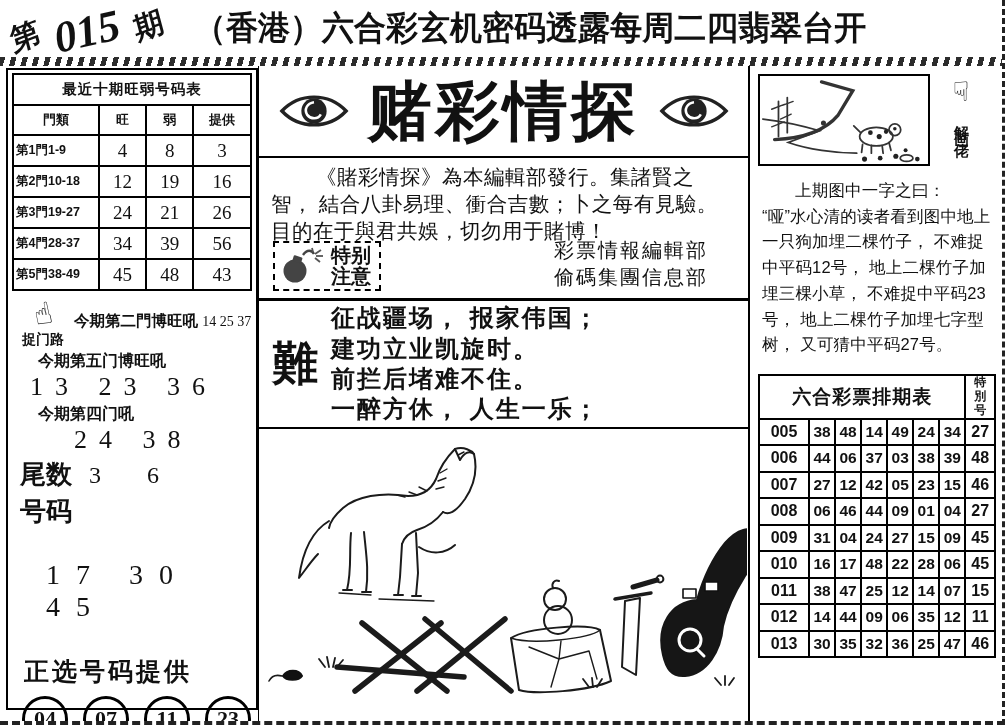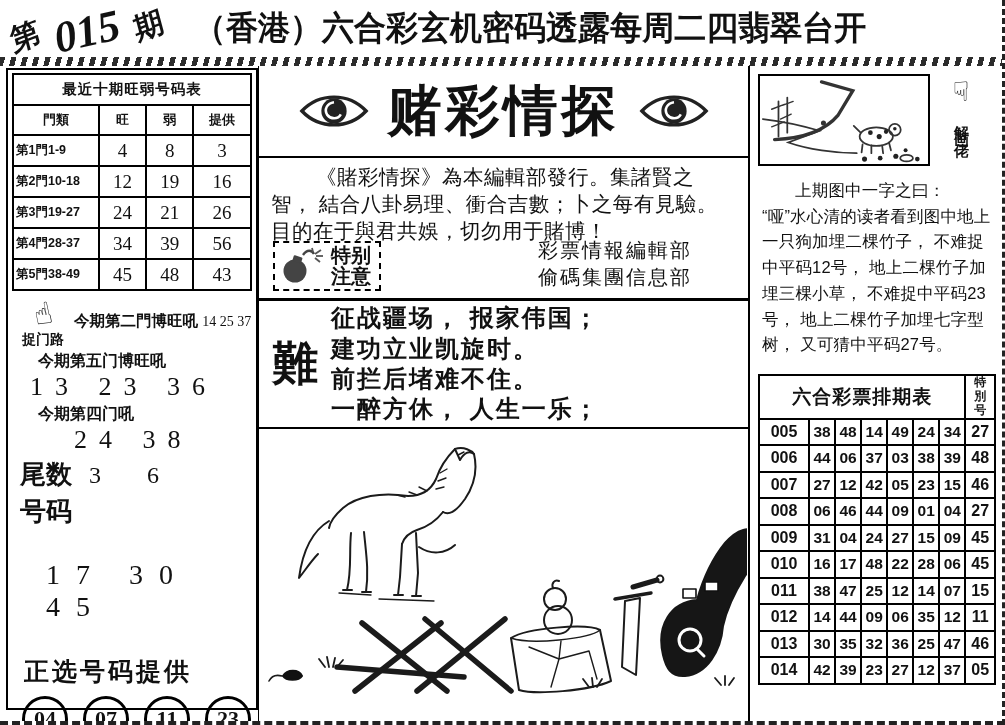--- a/index.html
+++ b/index.html
@@ -38,26 +38,26 @@
   .special-title{font-size:29px;font-weight:bold;margin:24px 0 0 8px;letter-spacing:1px;}
   .sp-row{font-size:26px;font-weight:bold;margin:2px 0 0 8px;display:flex;gap:17px;align-items:baseline;}
   .sp-row .nums{font-family:"Liberation Serif",serif;font-weight:normal;font-size:24px;letter-spacing:20px;}
   .sp-nums-big{font-family:"Liberation Serif",serif;font-size:28px;margin:30px 0 0 34px;letter-spacing:16px;}
   .sel-title{font-size:25px;font-weight:bold;margin:32px 0 4px 12px;letter-spacing:3px;}
   .circ-row{display:flex;gap:15px;margin:8px 0 0 10px;}
   .circ{width:46px;height:46px;border:3px solid #000;border-radius:50%;display:flex;align-items:center;
         justify-content:center;font-family:"Liberation Serif",serif;font-weight:bold;font-size:22px;flex:none;}
   
   .masthead{height:92px;border-bottom:2px solid #000;display:flex;align-items:center;justify-content:center;gap:18px;}
-  .mast-title{font-size:54px;font-weight:bold;font-family:"Liberation Serif",serif;letter-spacing:4px;}
+  .mast-title{font-size:64px;font-weight:bold;font-family:"Liberation Serif",serif;letter-spacing:4px;}
   .intro{position:relative;height:143px;border-bottom:3px solid #000;padding:6px 12px 0;}
   .intro-text{margin:0;font-family:"Liberation Serif",serif;font-size:20.5px;line-height:1.32;text-indent:2.2em;letter-spacing:.5px;}
   .notice{position:absolute;left:14px;bottom:7px;border:2px dashed #000;padding:2px 8px 2px 4px;display:flex;align-items:center;gap:6px;}
   .notice-text{font-size:20px;font-weight:bold;line-height:1.05;}
-  .sigs{position:absolute;right:56px;bottom:7px;font-family:"Liberation Serif",serif;font-size:20px;line-height:1.35;letter-spacing:2px;}
+  .sigs{position:absolute;right:40px;bottom:7px;font-family:"Liberation Serif",serif;font-size:20px;line-height:1.35;letter-spacing:2px;}
   .poem{height:128px;border-bottom:2px solid #000;display:flex;align-items:center;}
   .poem-char{width:72px;font-size:46px;font-weight:bold;text-align:center;font-family:"Liberation Serif",serif;flex:none;}
   .poem-lines{font-size:24px;font-weight:bold;line-height:1.27;letter-spacing:2px;}
   .art{flex:1;position:relative;}
   .art svg{position:absolute;left:0;top:0;}
   
   .sketch-row{display:flex;padding:8px 10px 0 8px;}
   .sketch-box{width:172px;height:92px;border:2px solid #000;flex:none;}
   .hand-col{margin:0 auto;text-align:center;padding-top:2px;}
   .hand-glyph{font-size:27px;font-family:"DejaVu Sans",sans-serif;display:block;}
@@ -407,28 +407,18 @@
               <tr>
                 <td class="iss">013</td>
                 <td class="n">30</td>
                 <td class="n">35</td>
                 <td class="n">32</td>
                 <td class="n">36</td>
                 <td class="n">25</td>
                 <td class="n">47</td>
                 <td class="s">46</td>
               </tr>
-              <tr>
-                <td class="iss">014</td>
-                <td class="n">42</td>
-                <td class="n">39</td>
-                <td class="n">23</td>
-                <td class="n">27</td>
-                <td class="n">12</td>
-                <td class="n">37</td>
-                <td class="s">05</td>
-              </tr>
             </tbody>
         </table>
       </div>
     </div>
   </div>
 </div>
 
 </body></html>

